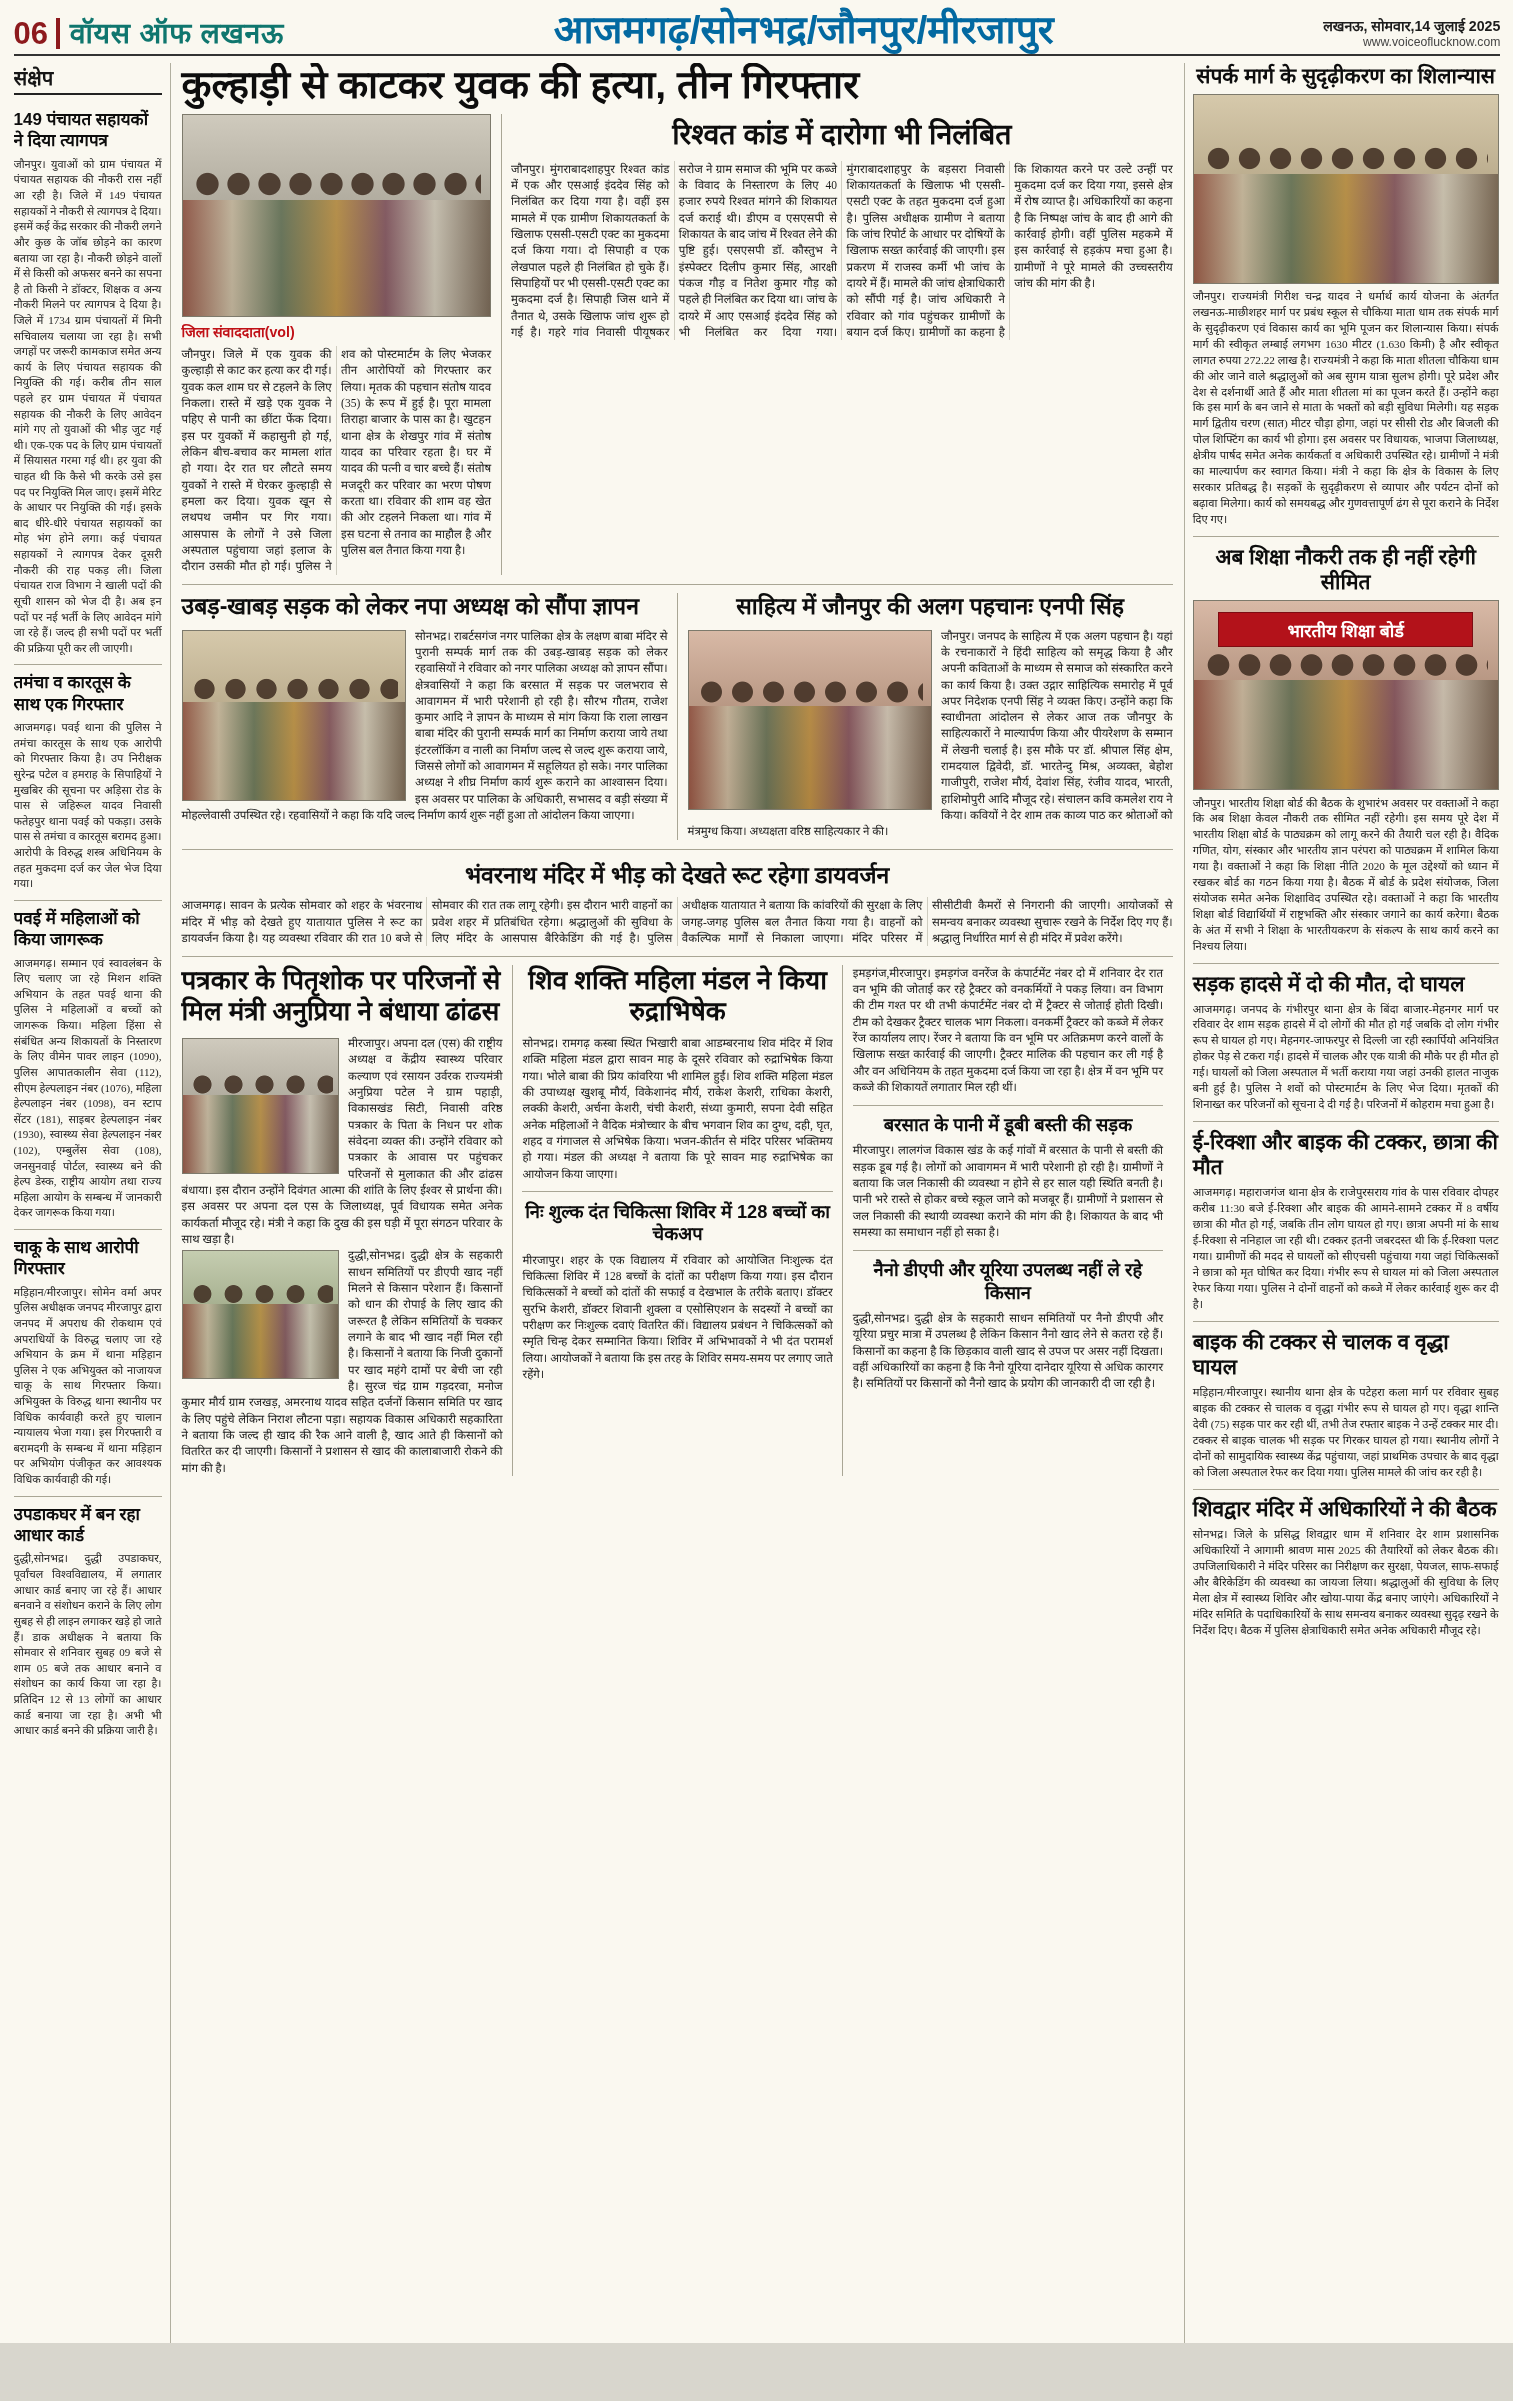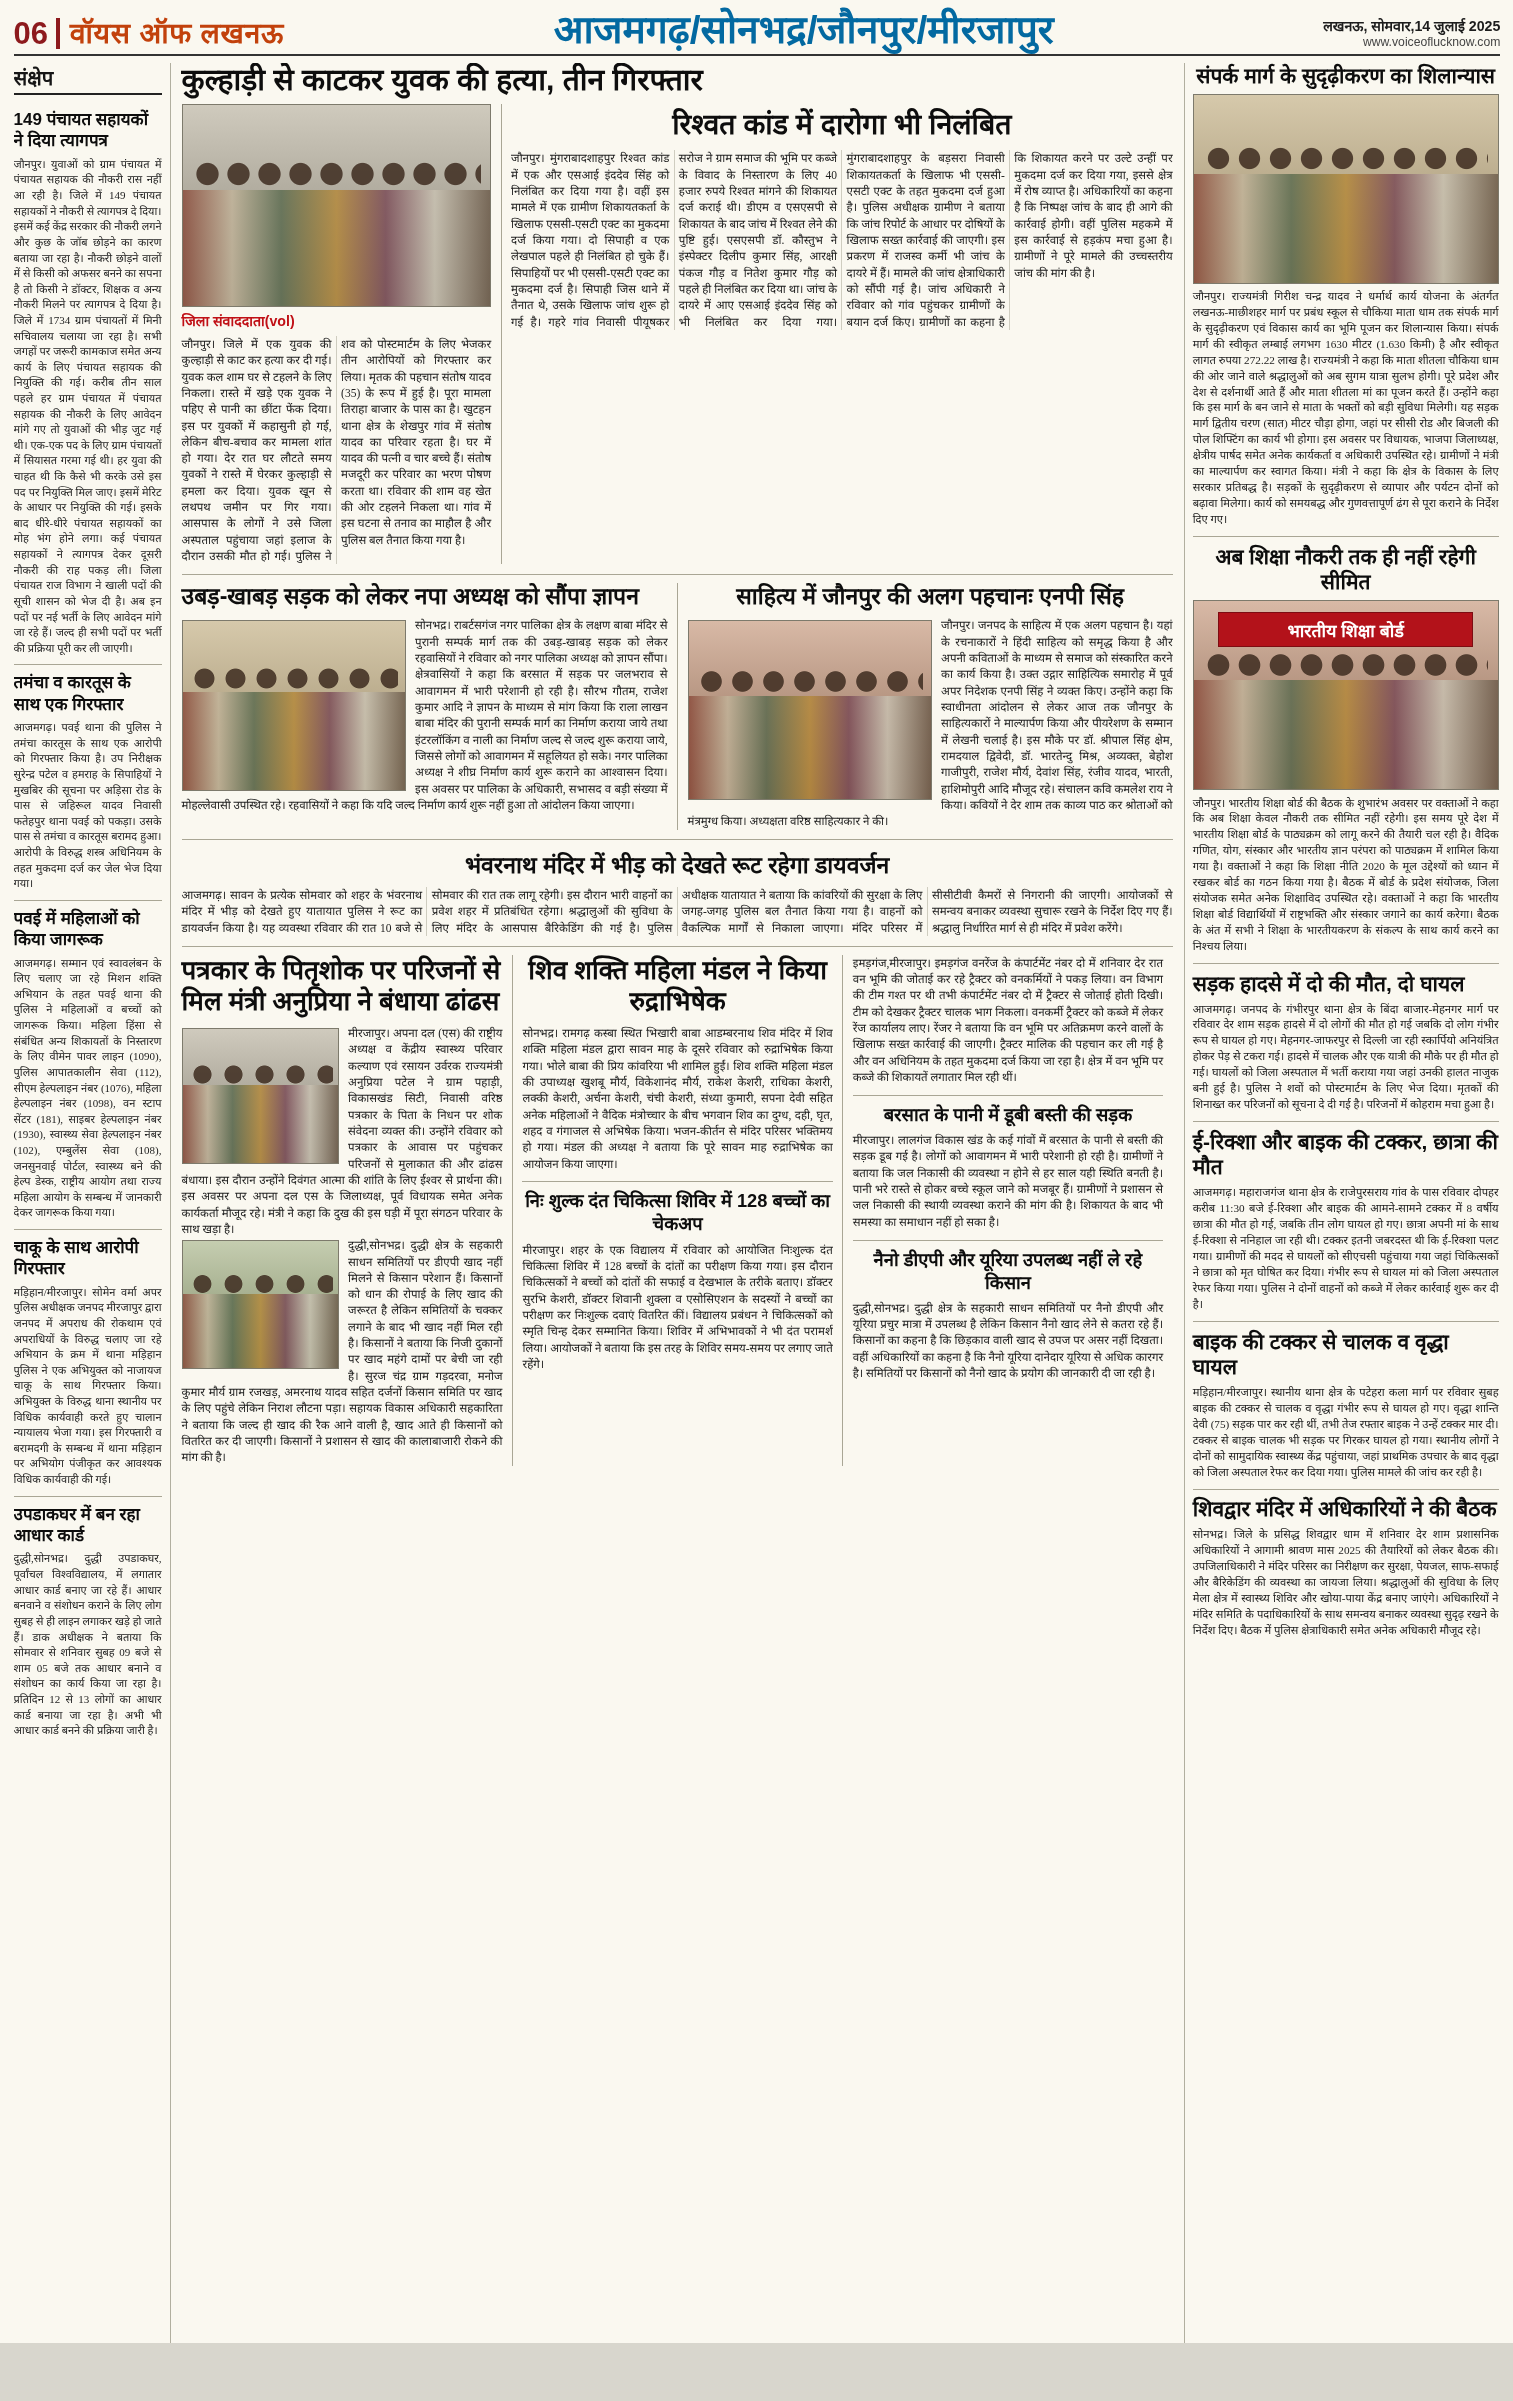--- a/index.html
+++ b/index.html
@@ -9,21 +9,21 @@
     color:#161616; padding:9.5px 13.6px 13.6px; overflow:hidden;
     font-family:"Liberation Serif","DejaVu Serif",serif;
   }
   
   .hdr{ display:flex; align-items:flex-end; justify-content:space-between;
         border-bottom:2px double #333; padding-bottom:5.4px; }
   .hdr-left{ display:flex; align-items:center; gap:9.5px; }
   .pgnum{ font-family:"Liberation Sans",sans-serif; font-weight:bold;
           font-size:31px; color:#8d1a1d; border-right:4.1px solid #8d1a1d; padding-right:8.1px; line-height:1;}
   .masthead{ font-family:"Liberation Sans",sans-serif; font-weight:bold;
-          font-size:28.5px; color:#c2410c; letter-spacing:0.7px; line-height:1;}
+          font-size:28.5px; color:#0f766e; letter-spacing:0.7px; line-height:1;}
   .region{ font-family:"Liberation Sans",sans-serif; font-weight:bold;
           font-size:39px; color:#0369a1; line-height:1; }
   .hdr-right{ text-align:right; font-family:"Liberation Sans",sans-serif; }
   .dateline{ font-size:14.2px; color:#1d1d1d; font-weight:bold;}
   .website{ font-size:12.2px; color:#444; }
 
   
   .content{ display:grid; grid-template-columns:157px 991px 315px;
             column-gap:11px; margin-top:6.8px; height:2319px; overflow:hidden;}
   .col-left{ border-right:0.7px solid #b1af9f; padding-right:8.1px; }
@@ -53,21 +53,21 @@
 
   
   .briefs-label{ font-size:20.3px; font-weight:bold; font-family:"Liberation Sans",sans-serif;
     border-bottom:2px solid #222; padding-bottom:2.7px; margin-bottom:6.8px; }
   .brief{ border-bottom:0.7px solid #a9a695; padding:6.8px 0 8.1px; }
   .brief:last-child{ border-bottom:none; }
   .brief h3{ font-size:17px; line-height:1.25; margin-bottom:5.4px; }
   .brief .body{ font-size:11px; }
 
   
-  .col-mid h1{ font-size:30px; line-height:1.12; margin-bottom:8.1px; }
+  .col-mid h1{ font-size:39px; line-height:1.12; margin-bottom:8.1px; }
   .rowA{ display:grid; grid-template-columns:319px 1fr; column-gap:0; border-bottom:0.7px solid #a9a695; padding-bottom:9.5px;}
   .murder-left{ padding-right:9.5px; }
   .murder-photo{ width:100%; height:203px; }
   .byline{ color:#c01016; font-weight:bold; font-family:"Liberation Sans",sans-serif;
            font-size:14.2px; margin:4.1px 0 5.4px; }
   .bribery{ border-left:0.7px solid #a9a695; padding-left:9.5px; }
   .bribery h2{ font-size:28.5px; margin-bottom:8.1px; }
 
   .rowB{ display:grid; grid-template-columns:1fr 1fr; margin-top:8.1px;
          border-bottom:0.7px solid #a9a695; padding-bottom:9.5px;}

